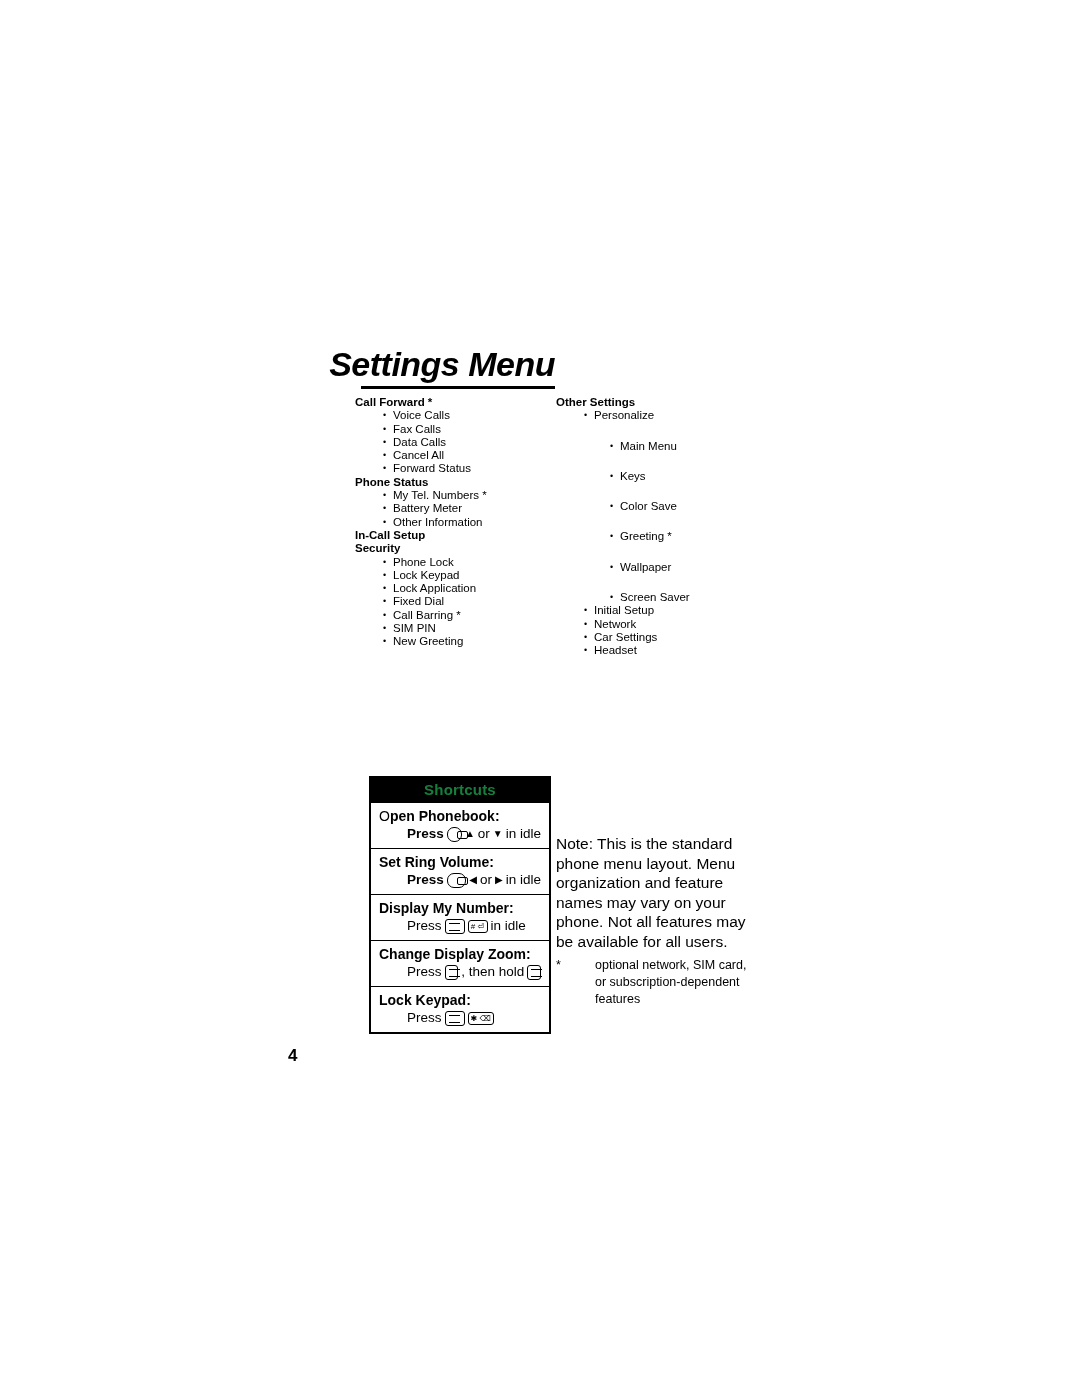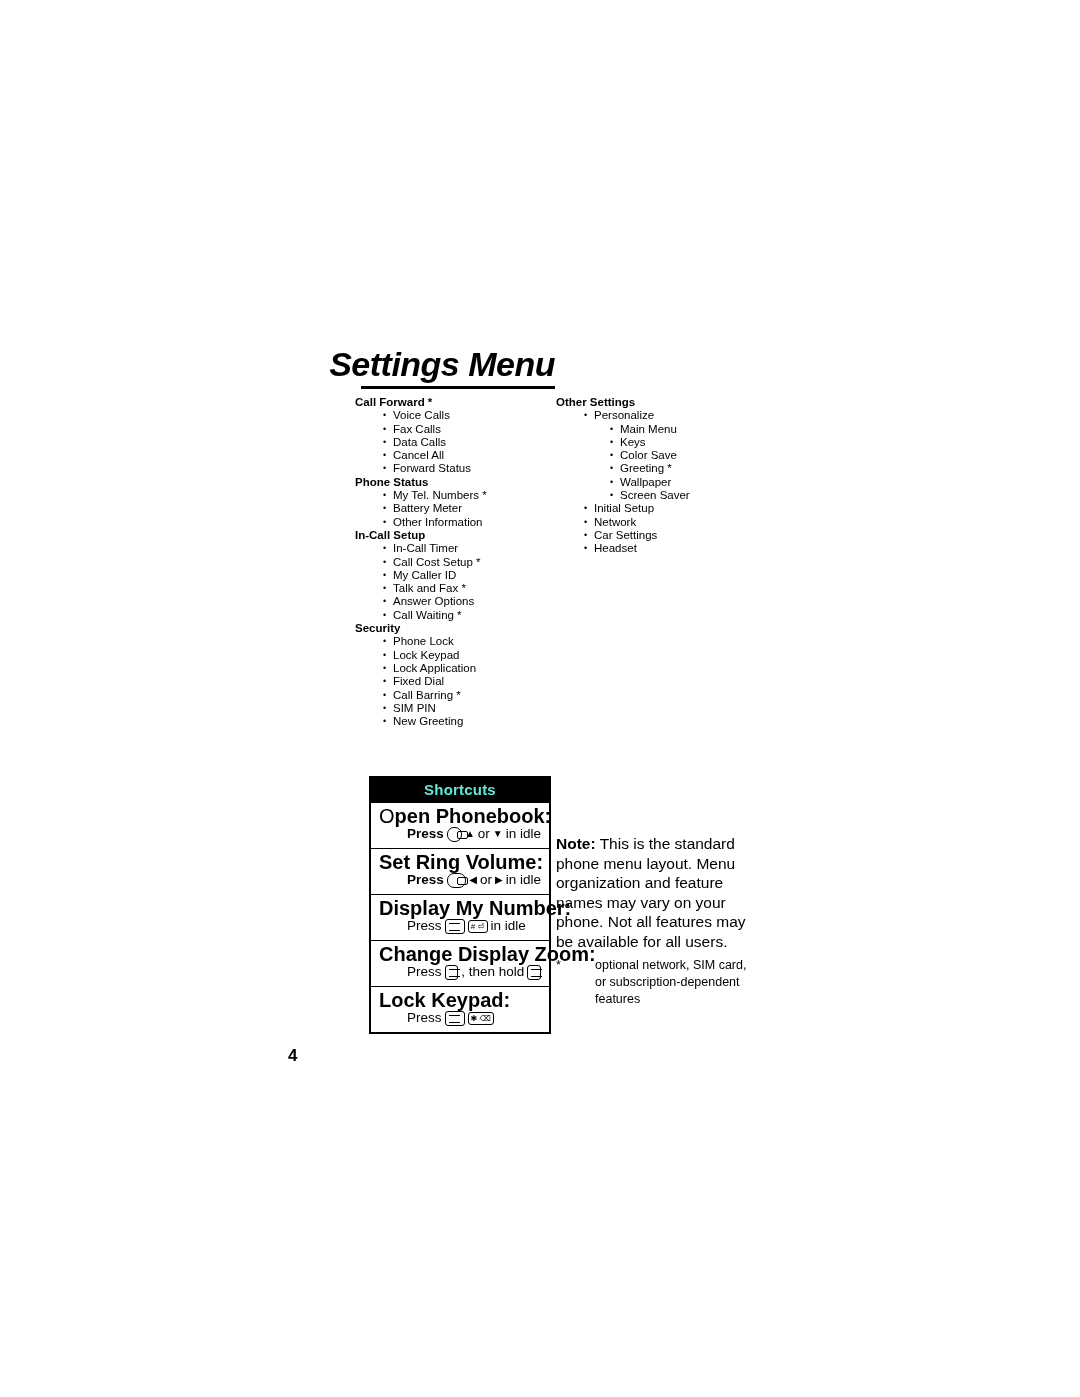--- a/index.html
+++ b/index.html
@@ -70,21 +70,21 @@
     margin: 0;
     padding: 0;
   }
   ul.lvl1 > li, ul.lvl2 > li {
     font-size: 11.5px;
     line-height: 13.3px;
     position: relative;
     white-space: nowrap;
   }
   ul.lvl1 > li { padding-left: 38px; }
-  ul.lvl2 > li { padding-left: 64px; }
+  ul.lvl2 > li { padding-left: 64px; margin-top: 17px; }
   ul.lvl1 > li::before,
   ul.lvl2 > li::before {
     content: "\2022";
     position: absolute;
     font-size: 9px;
     top: 0px;
   }
   ul.lvl1 > li::before { left: 28px; }
   ul.lvl2 > li::before { left: 54px; }
 
@@ -93,34 +93,34 @@
     position: absolute;
     left: 369px;
     top: 776px;
     width: 182px;
     border: 2px solid #000;
     background: #fff;
     box-sizing: border-box;
   }
   .shortcuts-header {
     background: #000;
-    color: #5eead4;
+    color: #15803d;
     text-align: center;
     font-size: 15px;
     font-weight: bold;
     padding: 3px 0 4px 0;
     letter-spacing: 0.2px;
   }
   .sc-row {
     border-top: 1px solid #000;
     padding: 4px 8px 5px 8px;
   }
   .sc-row:first-of-type { border-top: none; }
   .sc-title {
-    font-size: 20px;
+    font-size: 14px;
     font-weight: bold;
     line-height: 18px;
     white-space: nowrap;
   }
   .sc-title .thin { font-weight: normal; }
   .sc-line {
     font-size: 13.5px;
     line-height: 18px;
     white-space: nowrap;
     display: flex;
@@ -181,21 +181,21 @@
 
   
   .note {
     position: absolute;
     left: 556px;
     top: 834px;
     width: 196px;
     font-size: 15.5px;
     line-height: 19.5px;
   }
-  .note b { font-weight: bold; }
+  .note b { font-weight: normal; }
   .footnote {
     position: absolute;
     left: 556px;
     top: 957px;
     width: 200px;
     font-size: 12.5px;
     line-height: 17px;
   }
   .footnote .star {
     position: absolute;
@@ -236,28 +236,20 @@
     </ul>
 
     <div class="grp-head">Phone Status</div>
     <ul class="lvl1">
       <li>My Tel. Numbers *</li>
       <li>Battery Meter</li>
       <li>Other Information</li>
     </ul>
 
     <div class="grp-head">In-Call Setup</div>
-    <ul class="lvl1">
-      <li>In-Call Timer</li>
-      <li>Call Cost Setup *</li>
-      <li>My Caller ID</li>
-      <li>Talk and Fax *</li>
-      <li>Answer Options</li>
-      <li>Call Waiting *</li>
-    </ul>
 
     <div class="grp-head">Security</div>
     <ul class="lvl1">
       <li>Phone Lock</li>
       <li>Lock Keypad</li>
       <li>Lock Application</li>
       <li>Fixed Dial</li>
       <li>Call Barring *</li>
       <li>SIM PIN</li>
       <li>New Greeting</li>

